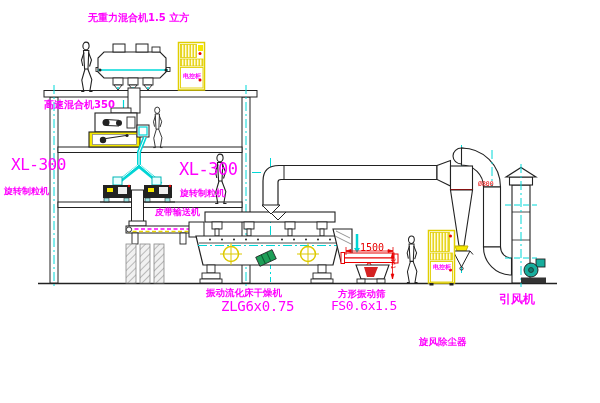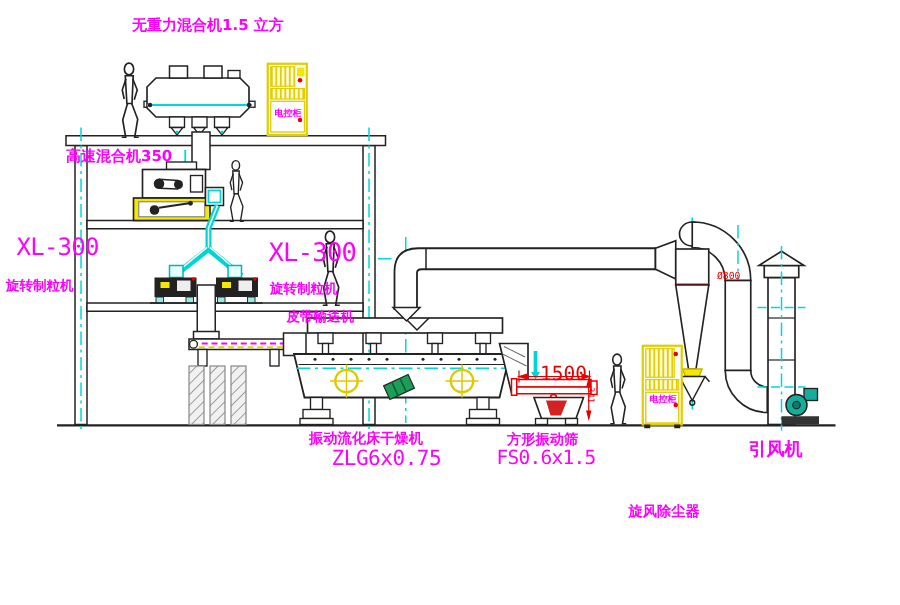--- a/index.html
+++ b/index.html
@@ -9,21 +9,21 @@
   .labels{position:absolute;left:0;top:0;width:600px;height:403px;pointer-events:none;}
   .lbl{position:absolute;white-space:nowrap;line-height:1;}
   .mag{color:#ff00ff;}
   .red{color:#e02020;}
   .cjk-sm{font-size:9px;font-weight:bold;letter-spacing:0px;}
   .cjk-md{font-size:10px;font-weight:bold;}
   .model{font-family:"DejaVu Sans Mono",monospace;font-weight:400;}
   .title-row{display:flex;align-items:center;}
   .title-zh{font-size:14.5px;font-weight:bold;letter-spacing:0.5px;}
   .title-cap{font-family:"DejaVu Sans Mono",monospace;font-size:20px;letter-spacing:-1.5px;margin-left:2px;}
-  .dim{font-family:"DejaVu Sans Mono",monospace;font-size:13px;color:#e80000;}
+  .dim{font-family:"DejaVu Sans Mono",monospace;font-size:10px;color:#e80000;}
   .dim-v{transform:rotate(90deg);transform-origin:left top;}
   .cab{font-size:6px;font-weight:bold;color:#ff00ff;}
 </style>
 </head>
 <body>
 
 <div id="stage">
 
 <svg id="drawing" width="600" height="403" viewBox="0 0 600 403">
   <defs>
@@ -310,21 +310,21 @@
   </div>
 
   <div class="lbl mag cjk-md" style="left:44px;top:100px;">高速混合机350</div>
 
   <div class="lbl mag model" style="left:11px;top:157px;font-size:16px;letter-spacing:-0.5px;">XL-300</div>
   <div class="lbl mag cjk-sm" style="left:4px;top:187px;">旋转制粒机</div>
 
   <div class="lbl mag model" style="left:179px;top:161px;font-size:17px;letter-spacing:-0.5px;">XL-300</div>
   <div class="lbl mag cjk-sm" style="left:180px;top:189px;">旋转制粒机</div>
 
-  <div class="lbl mag cjk-sm" style="left:155px;top:208px;margin-left:36px;">皮带输送机</div>
+  <div class="lbl mag cjk-sm" style="left:155px;top:208px;">皮带输送机</div>
 
   <div class="lbl mag cjk-sm" style="left:206px;top:288px;font-size:9.5px;">振动流化床干燥机</div>
   <div class="lbl mag model" style="left:221px;top:299px;font-size:14px;letter-spacing:-0.3px;">ZLG6x0.75</div>
 
   <div class="lbl mag cjk-sm" style="left:338px;top:289px;font-size:9.5px;text-align:center;">方形振动筛</div>
   <div class="lbl mag model" style="left:331px;top:299px;font-size:13px;letter-spacing:-0.5px;">FS0.6x1.5</div>
 
   <div class="lbl mag cjk-sm" style="left:419px;top:293px;font-size:9.5px;margin-top:44px;">旋风除尘器</div>
   <div class="lbl mag cjk-sm" style="left:499px;top:293px;font-size:12px;">引风机</div>
 

